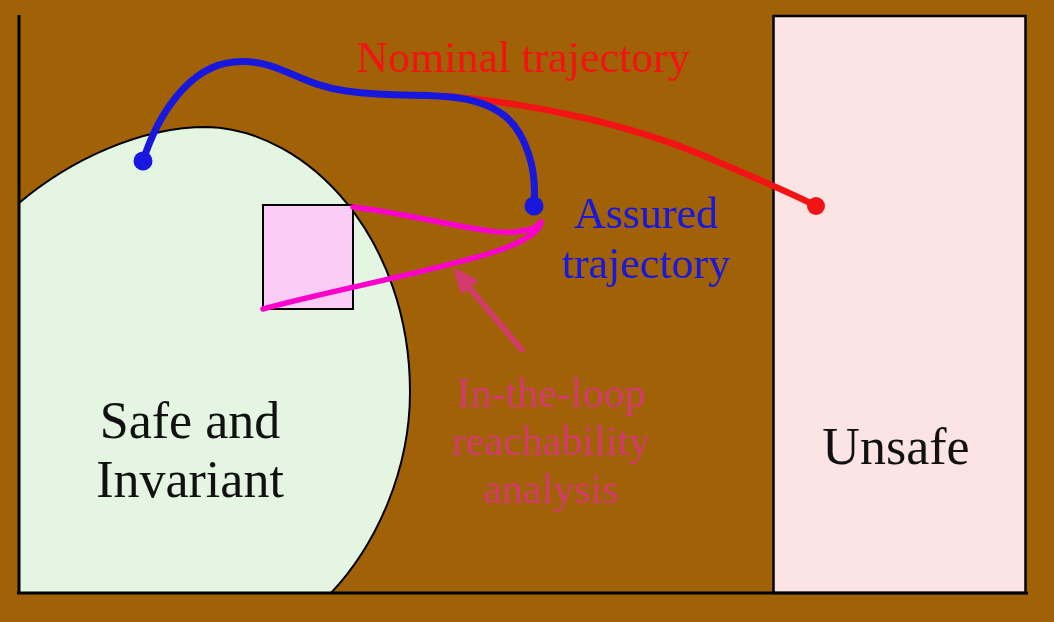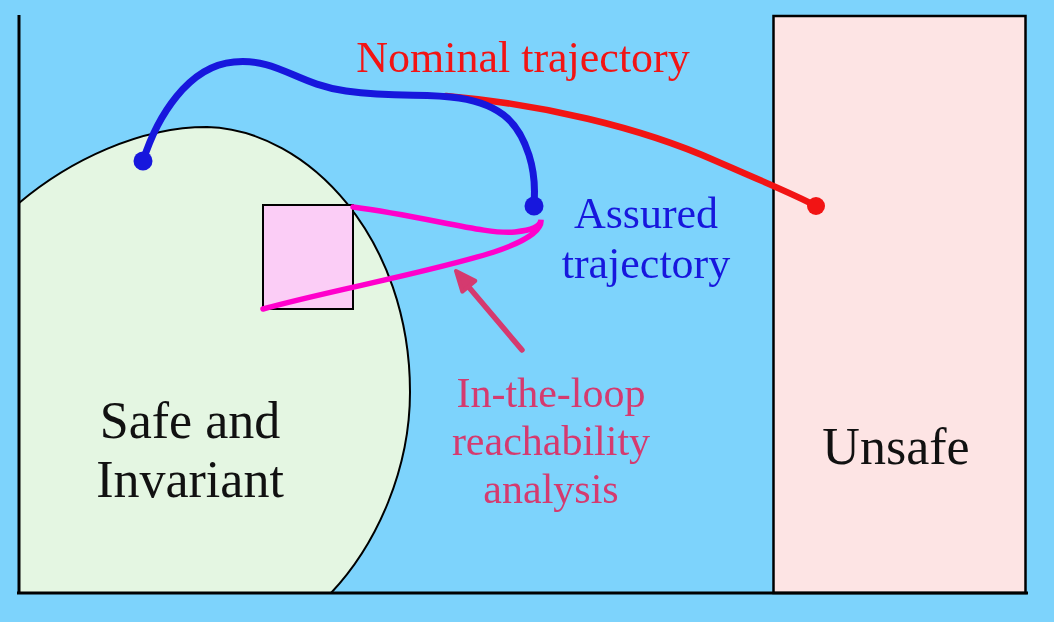--- a/index.html
+++ b/index.html
@@ -4,21 +4,21 @@
 <style>
   html, body {
     margin: 0;
     padding: 0;
     background: #ffffff;
   }
   .diagram-wrap {
     position: relative;
     width: 1054px;
     height: 622px;
-    background: #7dd3fc;
+    background: #a16207;
     overflow: hidden;
     font-family: "Liberation Serif", serif;
   }
   svg { display: block; }
   text {
     font-family: "Liberation Serif", serif;
   }
   .label-large { font-size: 52px; }
   .label-med   { font-size: 44px; }
   .label-small { font-size: 42px; }

